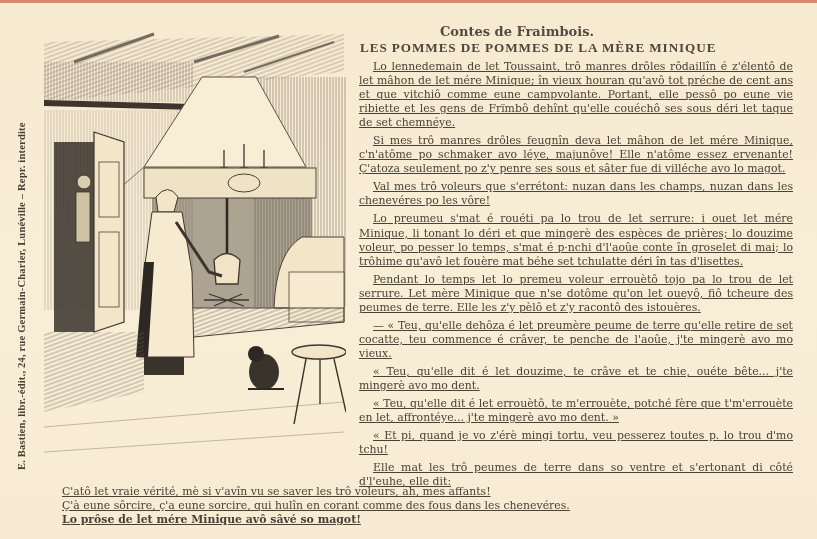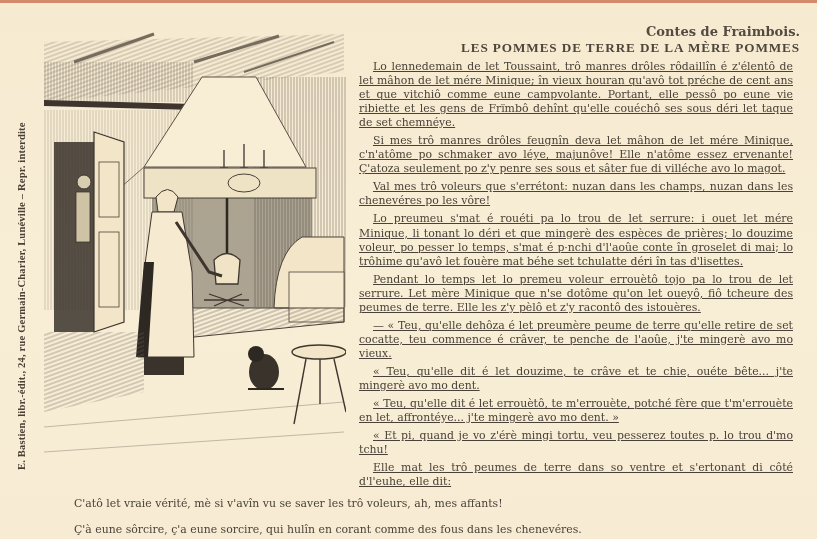--- a/index.html
+++ b/index.html
@@ -12,30 +12,30 @@
   .top-border { position:absolute; left:0; top:0; width:817px; height:3px; background:#d38a6a; }
   .card { position:absolute; left:0; top:3px; width:817px; height:536px;
     background:linear-gradient(180deg,#f6ead0 0%,#f8eed6 50%,#f7ecd3 100%); }
   .side-imprint {
     position:absolute; left:16px; top:470px; width:420px; height:16px;
     transform-origin:0 0; transform:rotate(-90deg);
     font-family:"Liberation Serif", serif; font-size:10.5px; color:#4a4036;
     white-space:nowrap; letter-spacing:0.2px; font-weight:bold;
   }
   .illustration { position:absolute; left:44px; top:32px; width:302px; height:440px; }
-  .header { position:absolute; left:360px; top:24px; width:440px; text-align:right; }
+  .header { position:absolute; left:360px; top:24px; width:440px; text-align:left; }
   .series-title { font-family:"DejaVu Serif", serif; font-weight:bold; font-size:13px; color:#544a40; margin-left:80px; }
   .story-title { font-family:"Liberation Serif", serif; font-weight:bold; font-size:13.2px; letter-spacing:0.9px; color:#4e463c; margin-top:1px; }
   .text-col { position:absolute; left:355px; top:56px; width:442px;
     font-family:"DejaVu Serif", serif; font-size:10.9px; line-height:14.05px; color:#4a4238;
     text-align:justify; }
   .text-col p { margin:4px; text-indent:14px;text-decoration:underline; }
   .tail { position:absolute; left:62px; top:485px; width:560px;
     font-family:"DejaVu Serif", serif; font-size:10.9px; line-height:14.05px; color:#4a4238; }
-  .tail p { margin:12px; white-space:nowrap; }
+  .tail p { margin:0; white-space:nowrap;text-decoration:underline; }
   .tail p.bold { font-weight:bold; }
 </style>
 </head>
 <body>
 
 <div class="top-border"></div>
 <div class="card"></div>
 
 <div class="side-imprint">E. Bastien, libr.-édit., 24, rue Germain-Charier, Lunéville – Repr. interdite</div>
 
@@ -119,21 +119,21 @@
   <g stroke="#3e362e" stroke-width="1.4" fill="#f3e6c8">
     <ellipse cx="275" cy="320" rx="27" ry="7"></ellipse>
     <line x1="262" y1="327" x2="250" y2="392"></line>
     <line x1="290" y1="327" x2="302" y2="380"></line>
     <line x1="276" y1="327" x2="276" y2="372"></line>
   </g>
 </svg>
 
 <div class="header">
   <div class="series-title">Contes de Fraimbois.</div>
-  <div class="story-title">LES POMMES DE TERRE DE LA MÈRE POMMES</div>
+  <div class="story-title">LES POMMES DE POMMES DE LA MÈRE MINIQUE</div>
 </div>
 
 <div class="text-col">
   <p>Lo lennedemain de let Toussaint, trô manres drôles rôdaillîn é z'élentô de let mâhon de let mére Minique; în vieux houran qu'avô tot préche de cent ans et que vitchiô comme eune campvolante. Portant, elle pessô po eune vie ribiette et les gens de Frïmbô dehînt qu'elle couéchô ses sous déri let taque de set chemnéye.</p>
   <p>Si mes trô manres drôles feugnîn deva let mâhon de let mére Minique, c'n'atôme po schmaker avo léye, majunôve! Elle n'atôme essez ervenante! Ç'atoza seulement po z'y penre ses sous et sâter fue di villéche avo lo magot.</p>
   <p>Val mes trô voleurs que s'errétont: nuzan dans les champs, nuzan dans les chenevéres po les vôre!</p>
   <p>Lo preumeu s'mat é rouéti pa lo trou de let serrure: i ouet let mére Minique, li tonant lo déri et que mingerè des espèces de prières; lo douzime voleur, po pesser lo temps, s'mat é p·nchi d'l'aoûe conte în groselet di mai; lo trôhime qu'avô let fouère mat béhe set tchulatte déri în tas d'lisettes.</p>
   <p>Pendant lo temps let lo premeu voleur errouètô tojo pa lo trou de let serrure. Let mère Minique que n'se dotôme qu'on let oueyô, fiô tcheure des peumes de terre. Elle les z'y pèlô et z'y racontô des istouères.</p>
   <p>— « Teu, qu'elle dehôza é let preumère peume de terre qu'elle retire de set cocatte, teu commence é crâver, te penche de l'aoûe, j'te mingerè avo mo vieux.</p>
   <p>« Teu, qu'elle dit é let douzime, te crâve et te chie, ouéte bête... j'te mingerè avo mo dent.</p>

